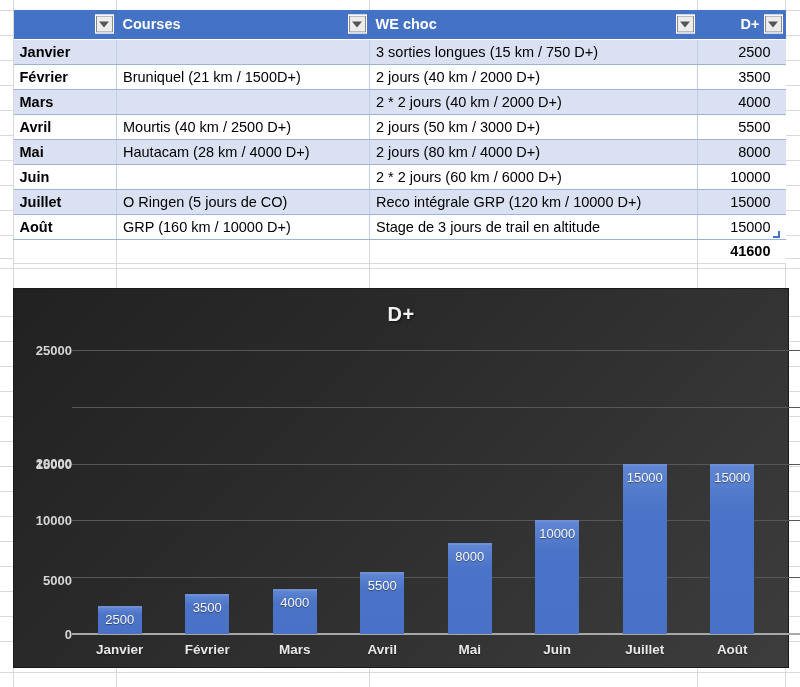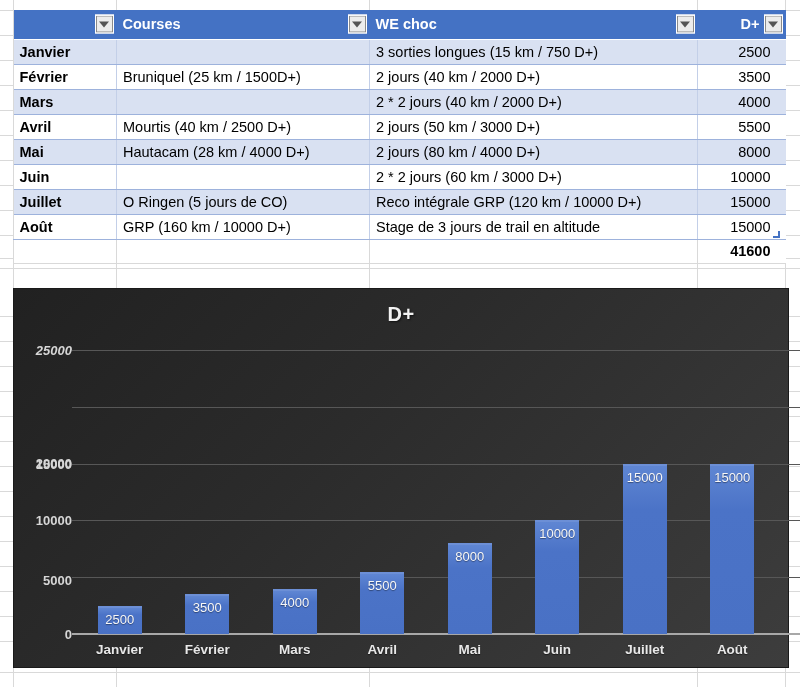--- a/index.html
+++ b/index.html
@@ -167,21 +167,21 @@
   </thead>
   <tbody>
       <tr class="banded">
         <td class="month">Janvier</td>
         <td></td>
         <td>3 sorties longues (15 km / 750 D+)</td>
         <td class="num">2500</td>
       </tr>
       <tr>
         <td class="month">Février</td>
-        <td>Bruniquel (25 km / 1500D+)</td>
+        <td>Bruniquel (21 km / 1500D+)</td>
         <td>2 jours (40 km / 2000 D+)</td>
         <td class="num">3500</td>
       </tr>
       <tr class="banded">
         <td class="month">Mars</td>
         <td></td>
         <td>2 * 2 jours (40 km / 2000 D+)</td>
         <td class="num">4000</td>
       </tr>
       <tr>
@@ -192,21 +192,21 @@
       </tr>
       <tr class="banded">
         <td class="month">Mai</td>
         <td>Hautacam (28 km / 4000 D+)</td>
         <td>2 jours (80 km / 4000 D+)</td>
         <td class="num">8000</td>
       </tr>
       <tr>
         <td class="month">Juin</td>
         <td></td>
-        <td>2 * 2 jours (60 km / 3000 D+)</td>
+        <td>2 * 2 jours (60 km / 6000 D+)</td>
         <td class="num">10000</td>
       </tr>
       <tr class="banded">
         <td class="month">Juillet</td>
         <td>O Ringen (5 jours de CO)</td>
         <td>Reco intégrale GRP (120 km / 10000 D+)</td>
         <td class="num">15000</td>
       </tr>
       <tr>
         <td class="month">Août</td>
@@ -223,21 +223,21 @@
       <td class="num">41600</td>
     </tr>
   </tfoot>
 </table>
 <div class="resize-handle"></div>
 
 <div class="chart">
   <div class="chart-title">D+</div>
   <div class="plot">
       <div class="gridline" style="top: 0px;"></div>
-      <div class="ytick" style="top: 0px; font-style: italic;">25000</div>
+      <div class="ytick" style="top: 0px;">25000</div>
       <div class="gridline" style="top: 56.8px;"></div>
       <div class="ytick" style="top: 65px; margin-top: 48px;">20000</div>
       <div class="gridline" style="top: 113.6px;"></div>
       <div class="ytick" style="top: 113.6px;">15000</div>
       <div class="gridline" style="top: 170.4px;"></div>
       <div class="ytick" style="top: 170.4px;">10000</div>
       <div class="gridline" style="top: 227.2px;"></div>
       <div class="ytick" style="top: 230px;">5000</div>
       <div class="gridline zero" style="top: 283px;"></div>
       <div class="ytick" style="top: 284px;">0</div>

